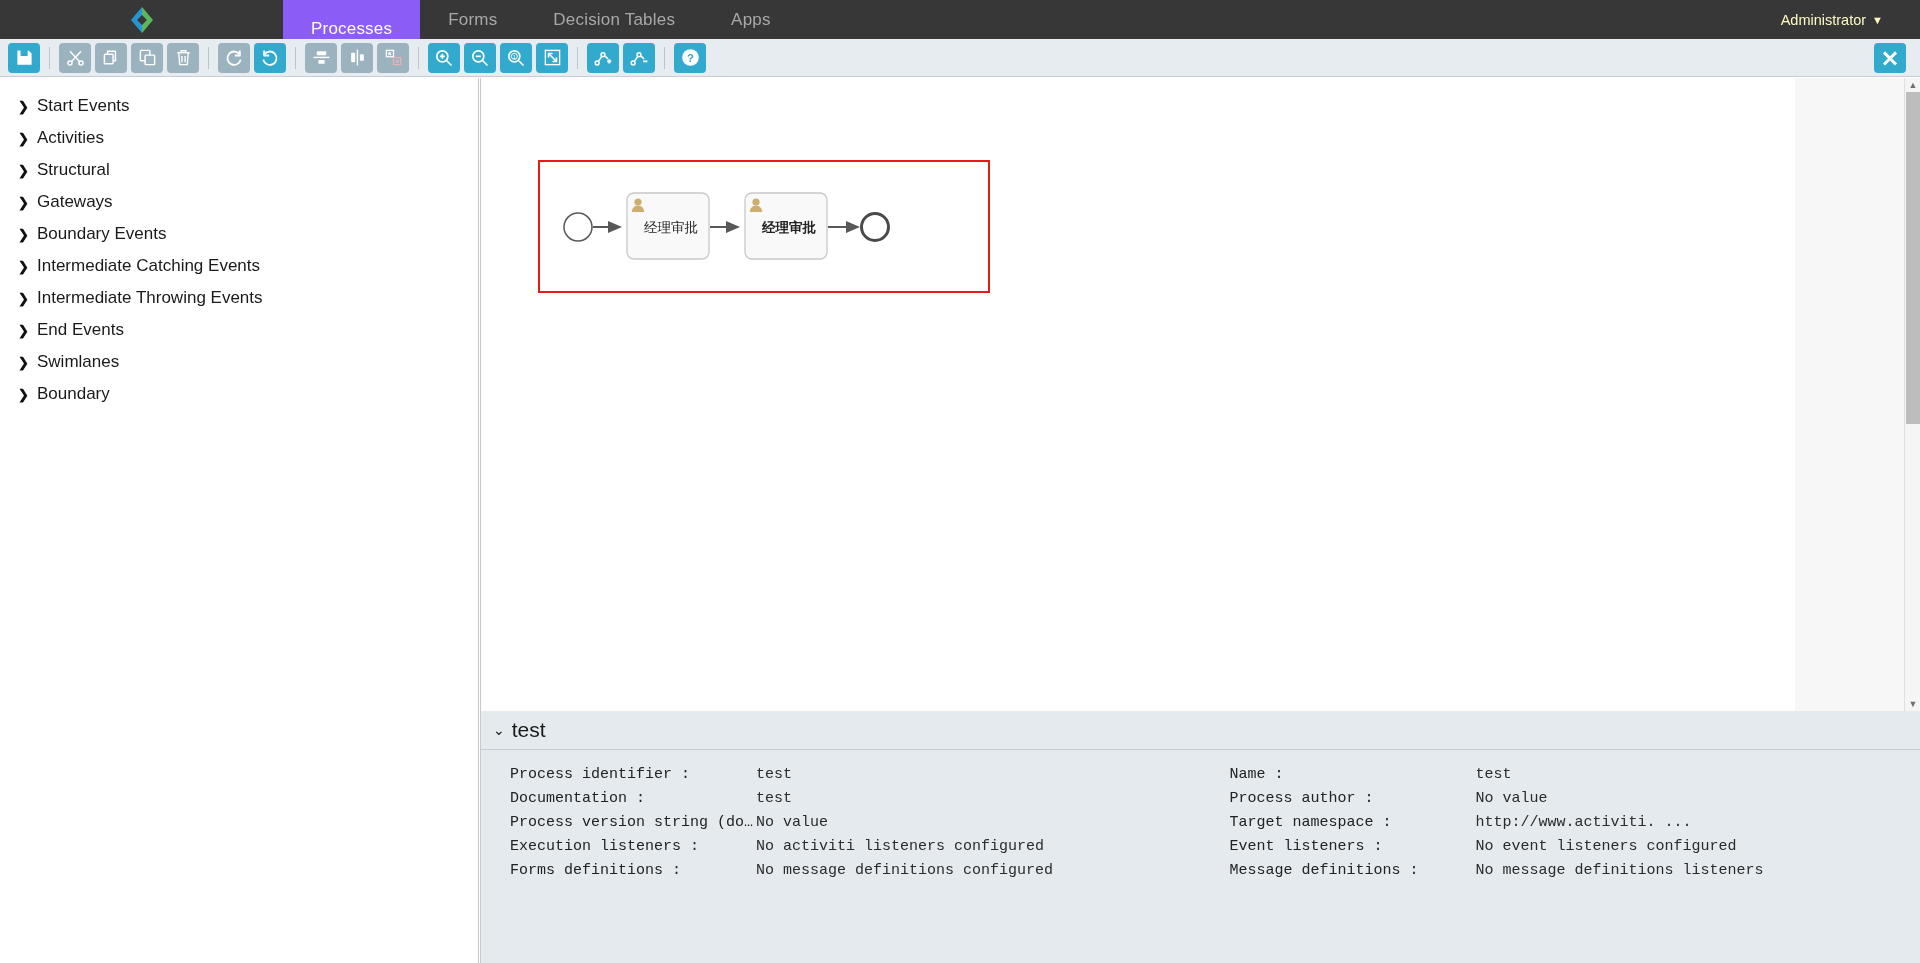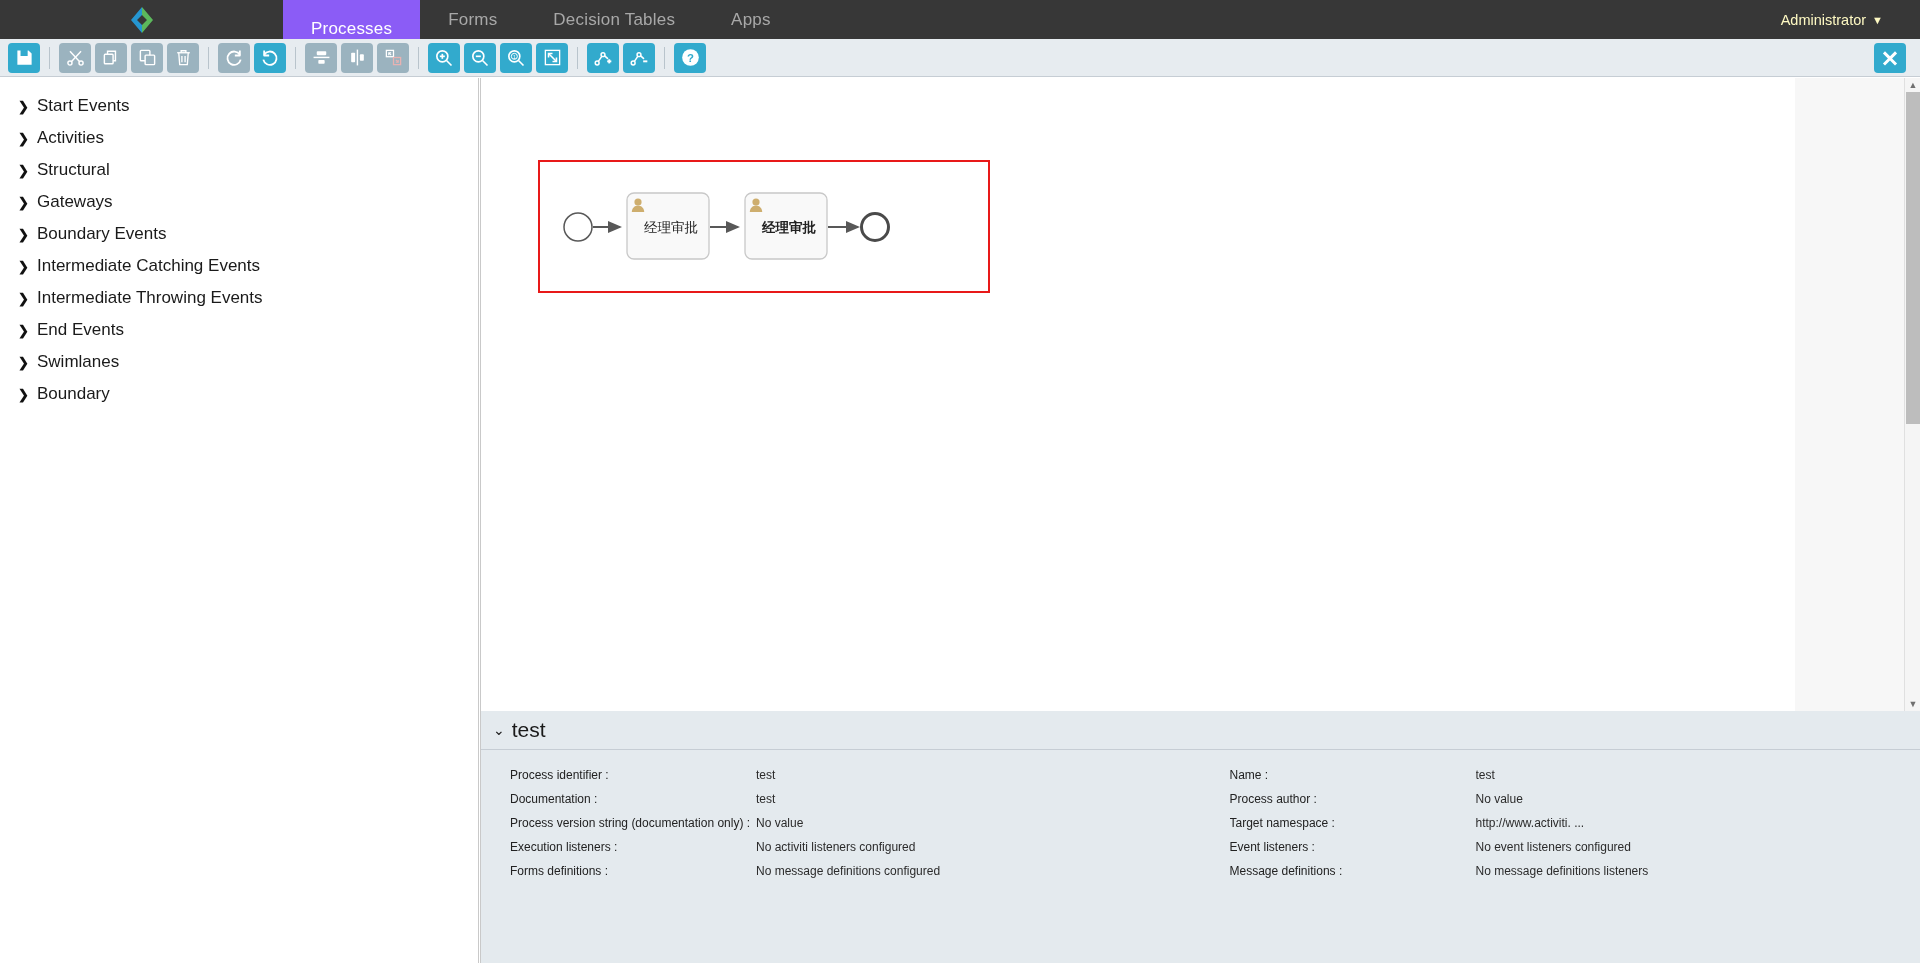--- a/index.html
+++ b/index.html
@@ -192,27 +192,28 @@
     display: flex;
     padding-top: 13px;
   }
   .prop-col {
     width: 50%;
     display: flex;
   }
   .prop-labels { width: 275px; padding-left: 29px; }
   .prop-values { flex: 1; }
   .prop-label, .prop-value {
-    font-size: 12px;
+    font-size: 15px;
     color: #222;
     height: 24px;
     line-height: 24px;
     white-space: nowrap;
     overflow: hidden;
     text-overflow: ellipsis;
+    font-family: Liberation Mono, monospace;
   }
   .prop-value { color: #2b2b2b; }
 </style>
 </head>
 <body>
 
 <div id="topnav">
   <div id="nav-logo">
     <svg class="logo-diamond" width="26" height="28" viewBox="0 0 26 28">
       <path d="M13 1 L24 14 L13 27 L13 19 L18 14 L13 9 Z" fill="#5cb85c"></path>

